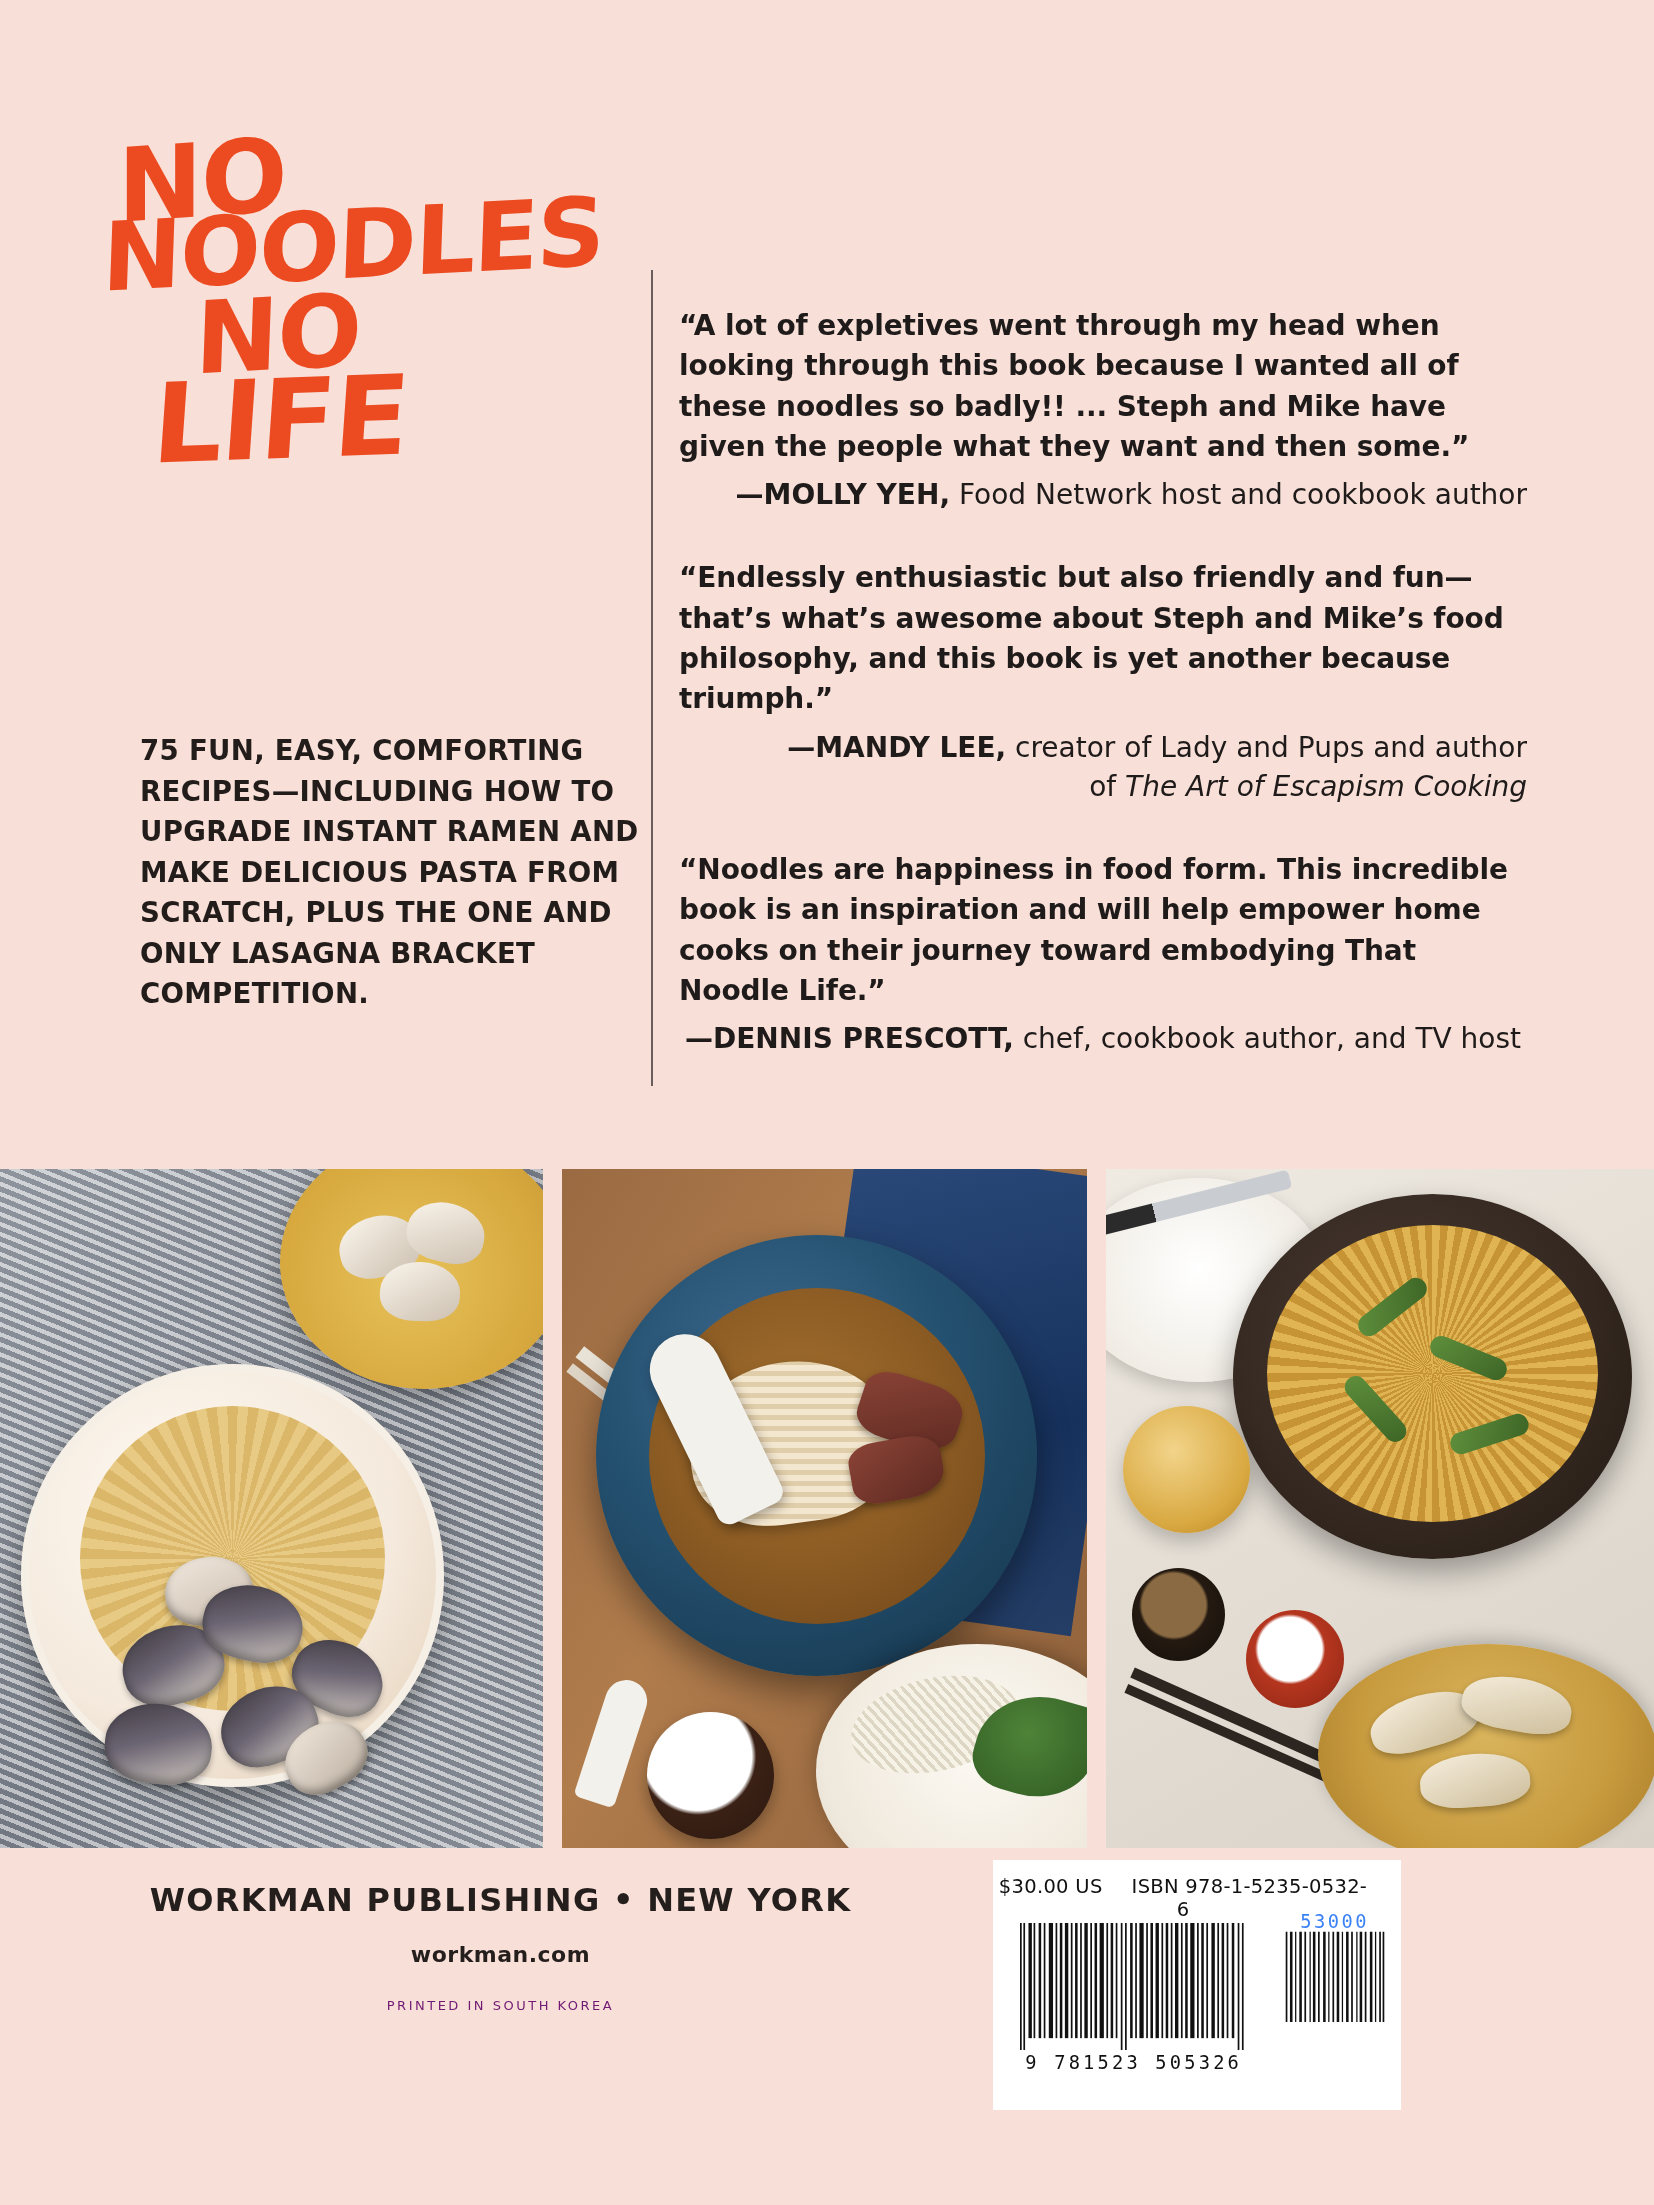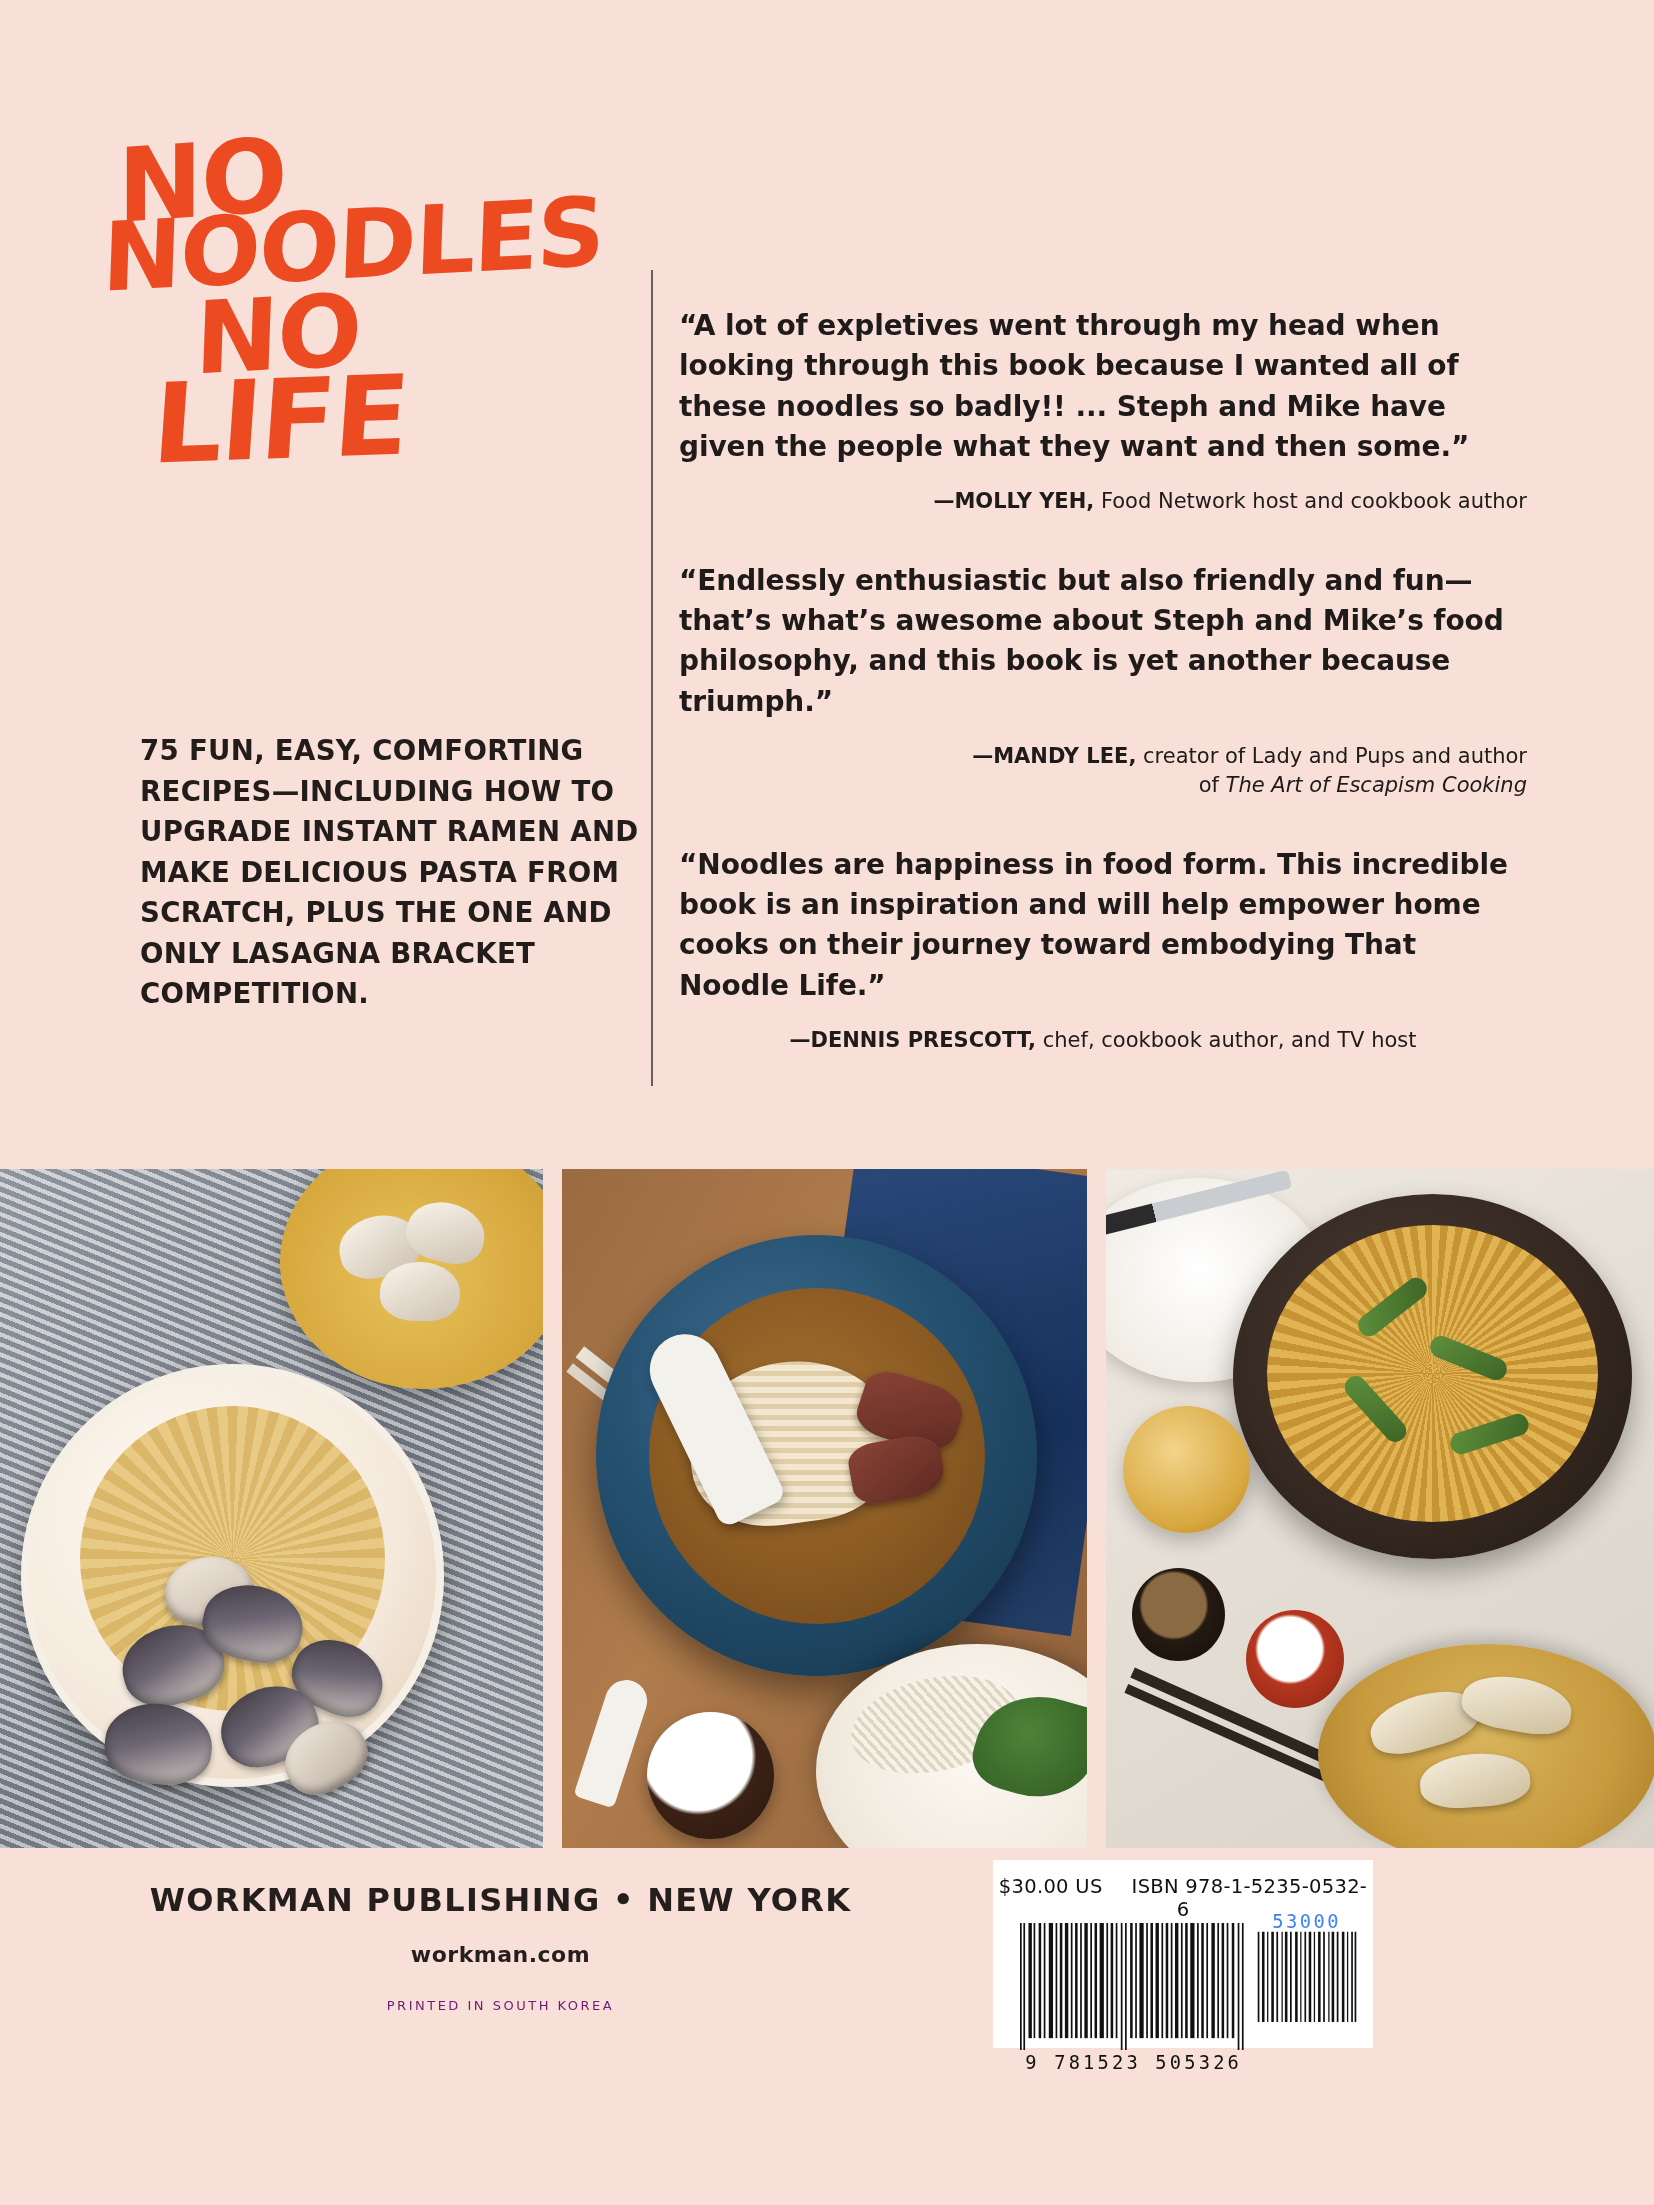--- a/index.html
+++ b/index.html
@@ -101,24 +101,24 @@
   .blurb-text {
     color: #1f1b1a;
     font-family: "DejaVu Sans", sans-serif;
     font-weight: bold;
     font-size: 28px;
     line-height: 1.44;
     letter-spacing: -0.1px;
     margin-top: 35px;
   }
   .attrib {
-    margin-top: 20px;
+    margin-top: 8px;
     color: #1f1b1a;
     font-family: "DejaVu Sans", sans-serif;
-    font-size: 21px;
+    font-size: 28px;
     line-height: 1.4;
   }
   .attrib-1 { text-align: right; }
   .attrib-2 { text-align: right; }
   .attrib-3 { text-align: center; }
   .attrib .name {
     font-weight: bold;
   }
   .attrib .role {
     font-weight: normal;
@@ -433,22 +433,23 @@
     font-size: 13px;
     letter-spacing: 2.5px;
   }
 
   
   .barcode-block {
     position: absolute;
     left: 993px;
     top: 12.7px;
     width: 380px;
-    height: 188px;
+    height: 250px;
     background: #ffffff;
+    padding-left: 28px;
   }
   .barcode-top {
     position: absolute;
     left: 0; top: 15.3px;
     width: 380px;
     text-align: center;
     font-family: "DejaVu Sans", sans-serif;
     font-size: 19.5px;
     color: #111;
     letter-spacing: 0.3px;

